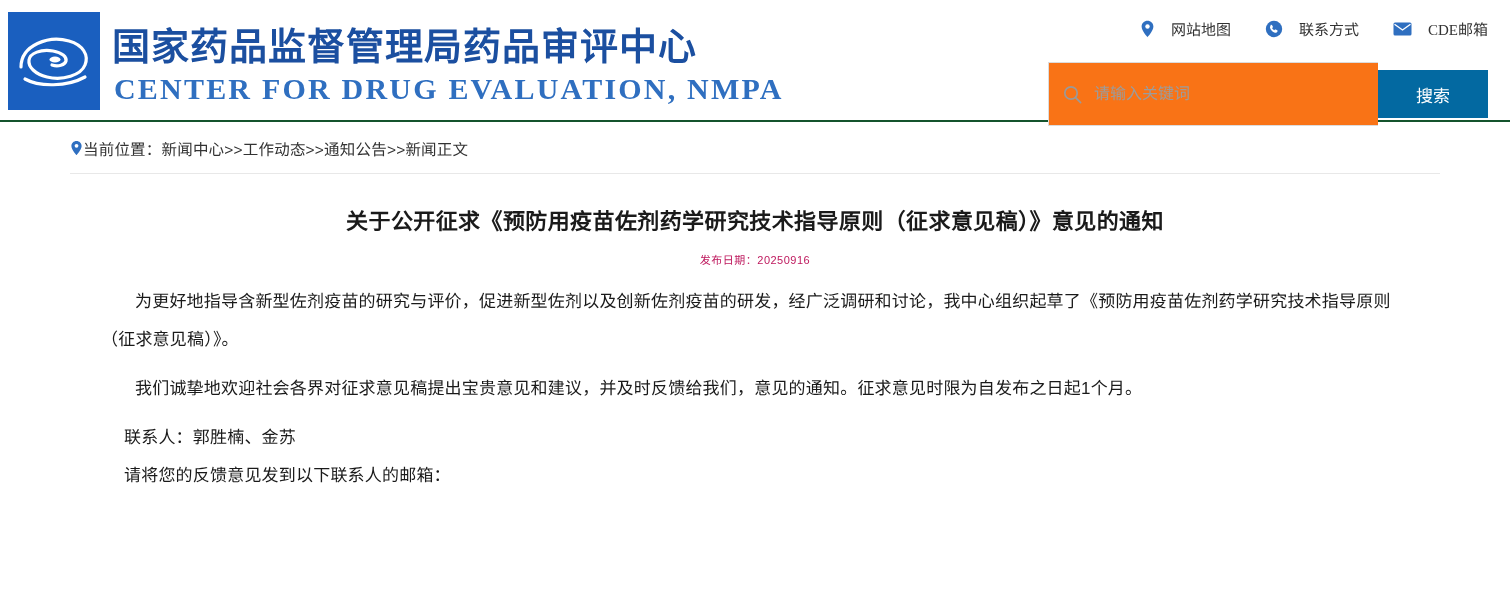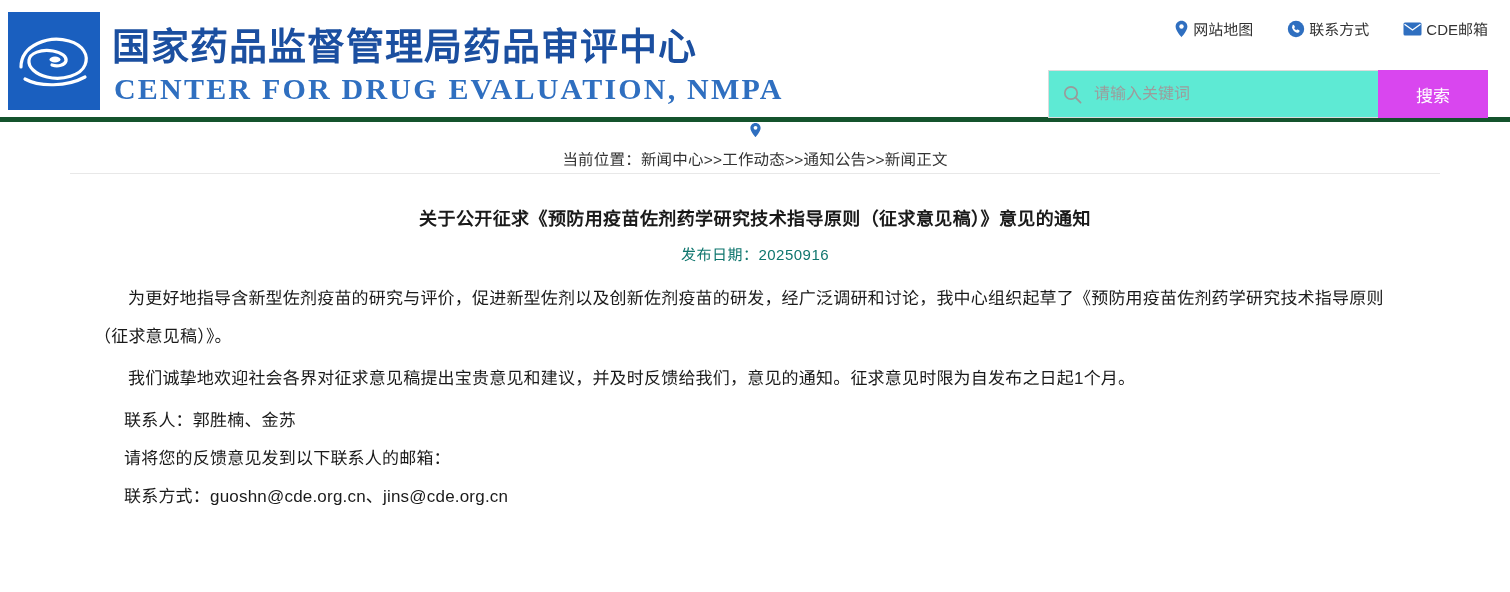--- a/index.html
+++ b/index.html
@@ -9,21 +9,21 @@
     background: #ffffff;
     font-family: "Liberation Sans", "DejaVu Sans", sans-serif;
     overflow: hidden;
   }
 
   
   .header {
     position: relative;
     height: 122px;
     background: #ffffff;
-    border-bottom: 5px solid #14532d;
+    border-bottom: 2px solid #14532d;
   }
   .logo-block {
     position: absolute;
     left: 8px; top: 12px;
     width: 92px; height: 98px;
     background: #1a5fbf;
     display: flex; align-items: center; justify-content: center;
   }
   .logo-block svg { display: block; }
 
@@ -51,114 +51,113 @@
   .top-links {
     position: absolute;
     right: 22px; top: 18px;
     display: flex;
     align-items: center;
     gap: 34px;
   }
   .top-link {
     display: flex;
     align-items: center;
-    gap: 4px;
+    gap: 16px;
     font-size: 15px;
     color: #333333;
     text-decoration: none;
     white-space: nowrap;
+    font-family: Liberation Serif, serif;
   }
   .top-link .ic { display: flex; align-items: center; color: #2f6fc0; }
 
   .search-wrap {
     position: absolute;
     right: 22px; top: 70px;
     display: flex;
     align-items: center;
     height: 48px;
   }
   .search-box {
     width: 330px;
-    height: 48px;
+    height: 64px;
     border: 1px solid #dcdcdc;
     border-right: none;
-    background: #5eead4;
+    background: #f97316;
     display: flex;
     align-items: center;
     padding-left: 14px;
     gap: 10px;
   }
   .search-box .mag { color: #9a9a9a; display: flex; align-items: center; }
   .search-input {
     border: none;
     outline: none;
     font-size: 16px;
     color: #333;
     width: 260px;
     height: 30px;
     background: transparent;
     font-family: "Liberation Sans", "DejaVu Sans", sans-serif;
   }
   .search-input::placeholder { color: #9c9c9c; }
   .search-btn {
     width: 110px; height: 48px;
-    background: #d946ef;
+    background: #0369a1;
     color: #ffffff;
     border: none;
     font-size: 17px;
     cursor: pointer;
     font-family: "Liberation Sans", "DejaVu Sans", sans-serif;
   }
 
   
   .breadcrumb-row {
     margin: 0 70px;
     height: 52px;
     display: flex;
     align-items: center;
-    gap: 9px;
     border-bottom: 1px solid #e8e8e8;
-    flex-direction: column;
   }
   .breadcrumb-pin { color: #2f6fc0; display: flex; align-items: center; }
   .breadcrumb-text {
     font-size: 15.5px;
     color: #333333;
     letter-spacing: 0.2px;
   }
 
   
   .article {
     padding: 0 90px;
   }
   .article-title {
     margin-top: 34px;
     text-align: center;
-    font-size: 18px;
+    font-size: 22px;
     font-weight: bold;
     color: #1a1a1a;
     letter-spacing: 0.4px;
     line-height: 1.3;
   }
   .article-date {
     margin-top: 12px;
     text-align: center;
-    font-size: 15px;
-    color: #0f766e;
+    font-size: 11px;
+    color: #be185d;
     letter-spacing: 0.5px;
   }
   .article-body {
     margin-top: 16px;
     font-size: 17px;
     color: #1a1a1a;
     line-height: 38px;
   }
   .para {
     text-indent: 2em;
-    margin: 4px;
+    margin: 11px;
     letter-spacing: 0.2px;
   }
   .para-noindent {
     text-indent: 2em;
     margin: 0;
     letter-spacing: 0.2px;
   }
 </style>
 </head>
 <body>
@@ -232,15 +231,14 @@
 
 <div class="article">
   <h1 class="article-title">关于公开征求《预防用疫苗佐剂药学研究技术指导原则（征求意见稿）》意见的通知</h1>
   <div class="article-date">发布日期：20250916</div>
 
   <div class="article-body">
     <p class="para">为更好地指导含新型佐剂疫苗的研究与评价，促进新型佐剂以及创新佐剂疫苗的研发，经广泛调研和讨论，我中心组织起草了《预防用疫苗佐剂药学研究技术指导原则（征求意见稿）》。</p>
     <p class="para">我们诚挚地欢迎社会各界对征求意见稿提出宝贵意见和建议，并及时反馈给我们，意见的通知。征求意见时限为自发布之日起1个月。</p>
     <p class="para-noindent">联系人：郭胜楠、金苏</p>
     <p class="para-noindent">请将您的反馈意见发到以下联系人的邮箱：</p>
-    <p class="para-noindent">联系方式：guoshn@cde.org.cn、jins@cde.org.cn</p>
   </div>
 </div>
 
 </body></html>

